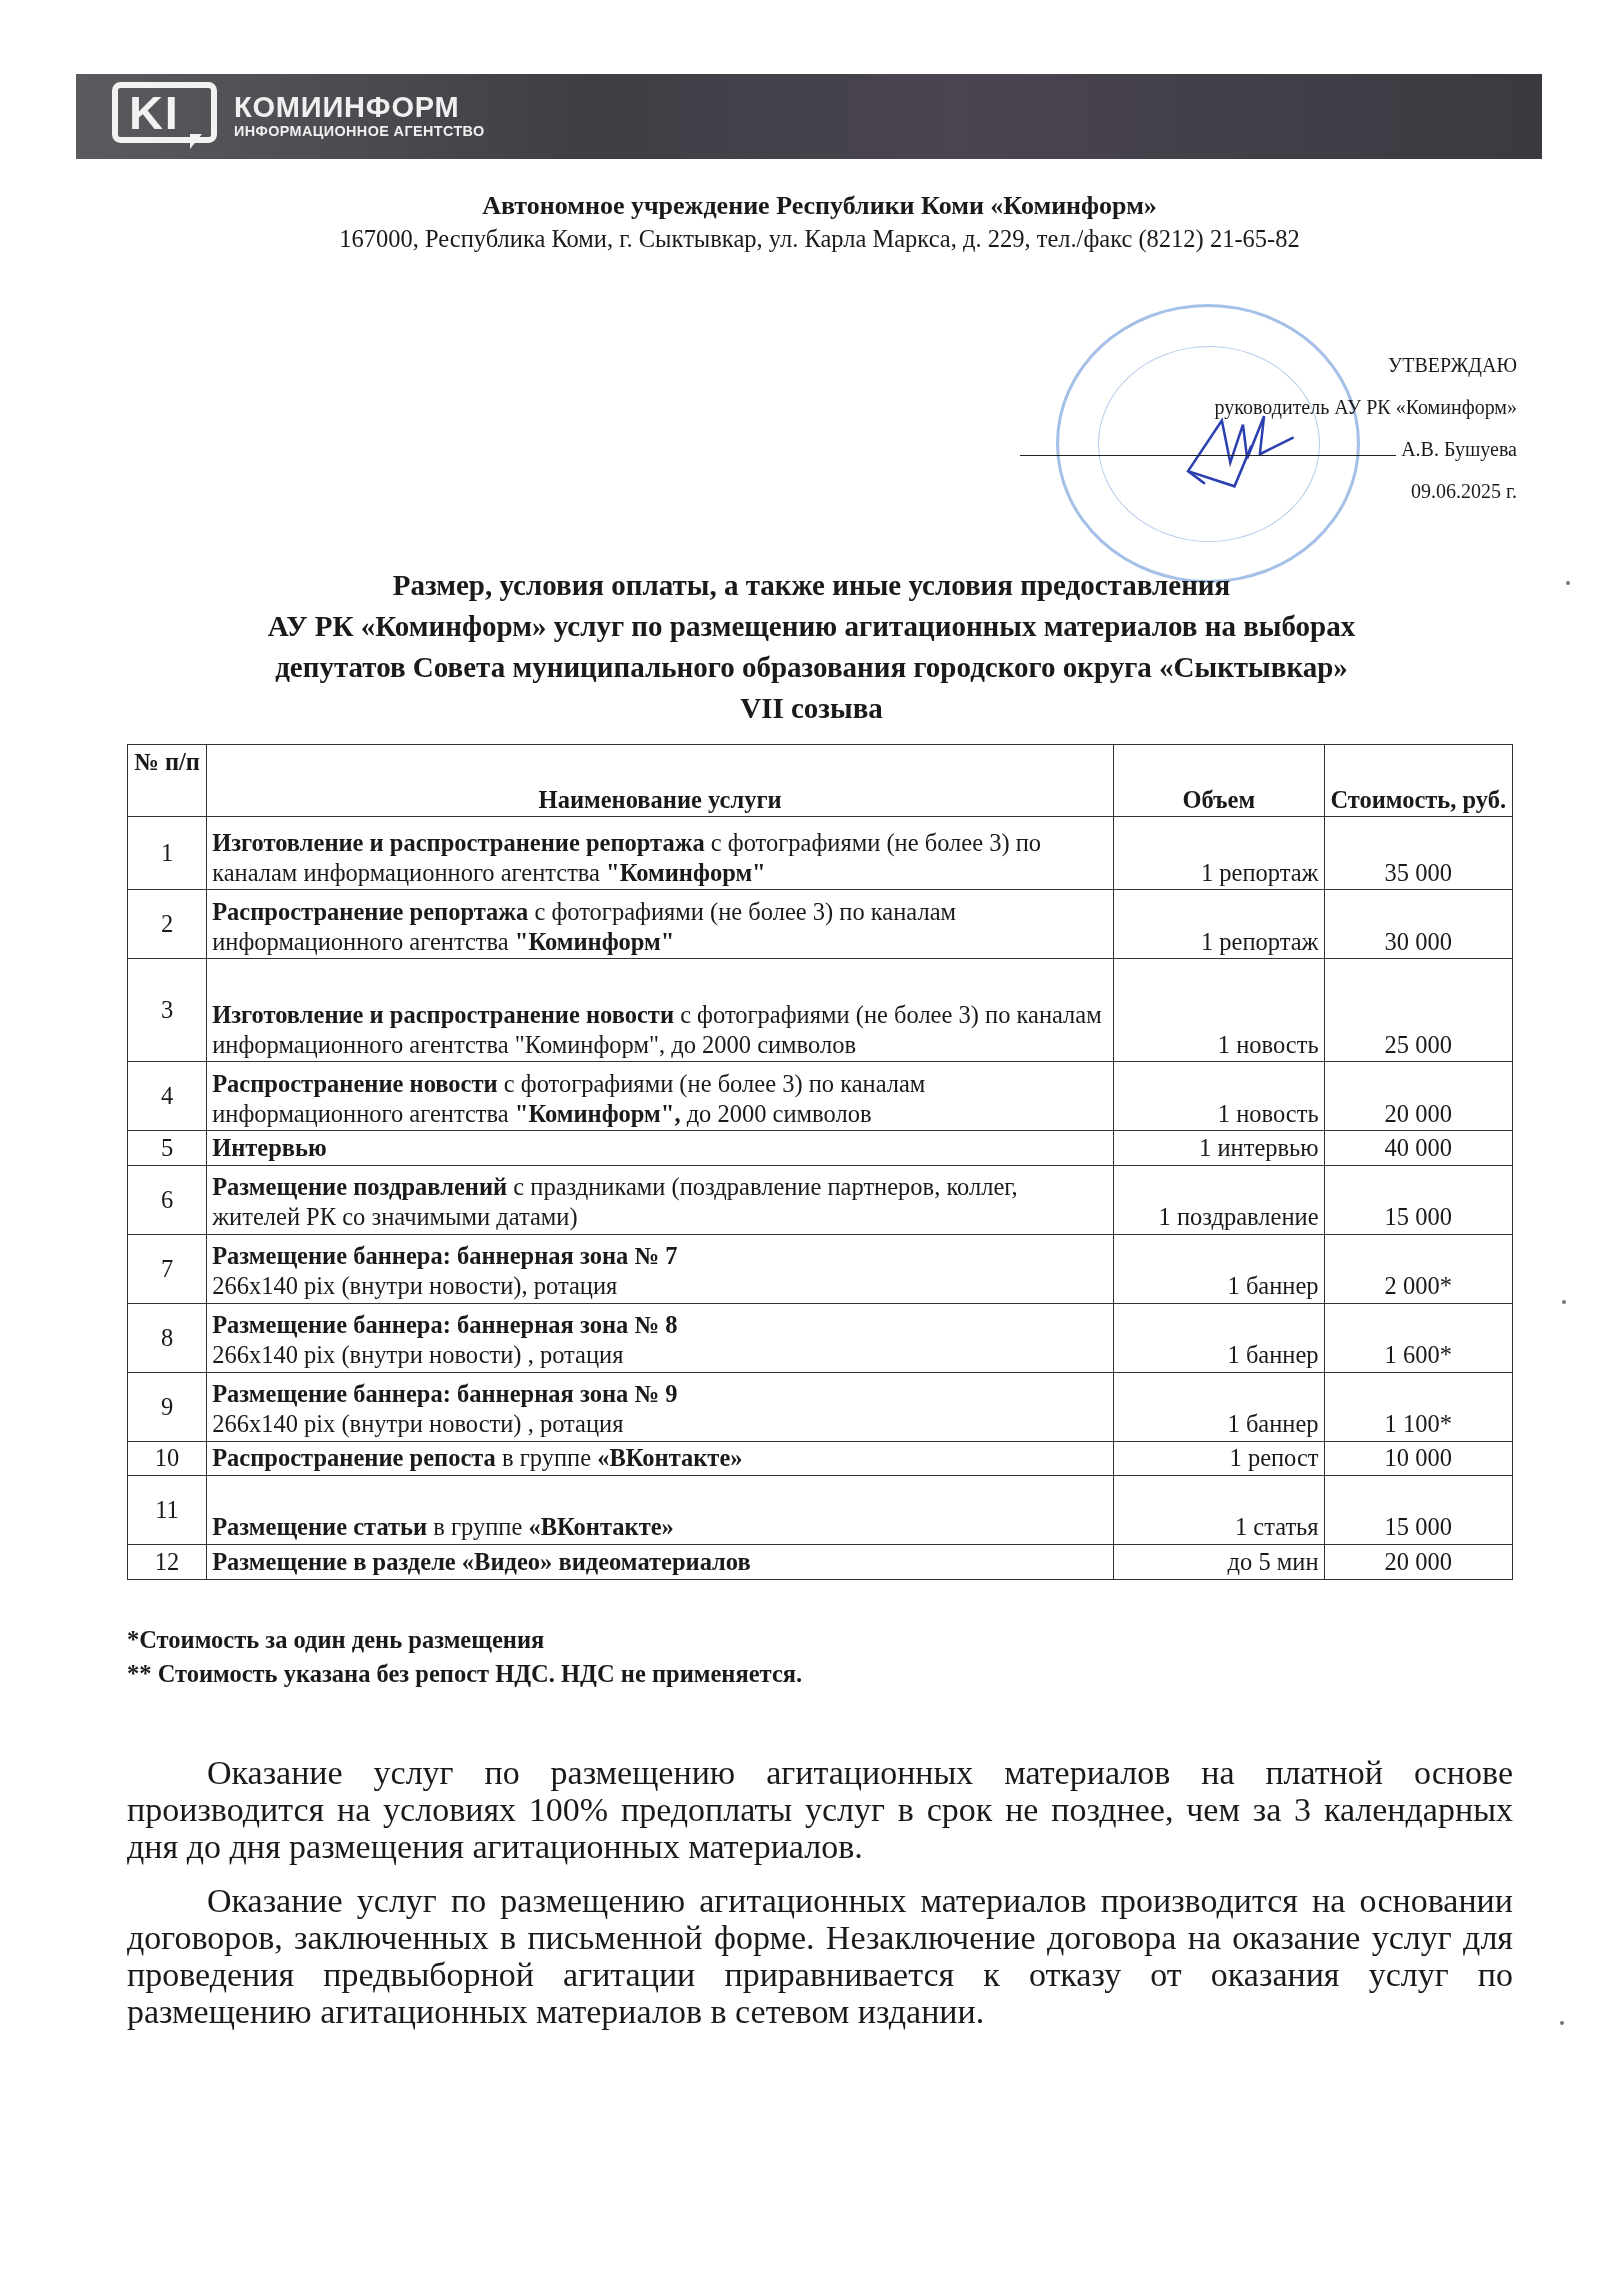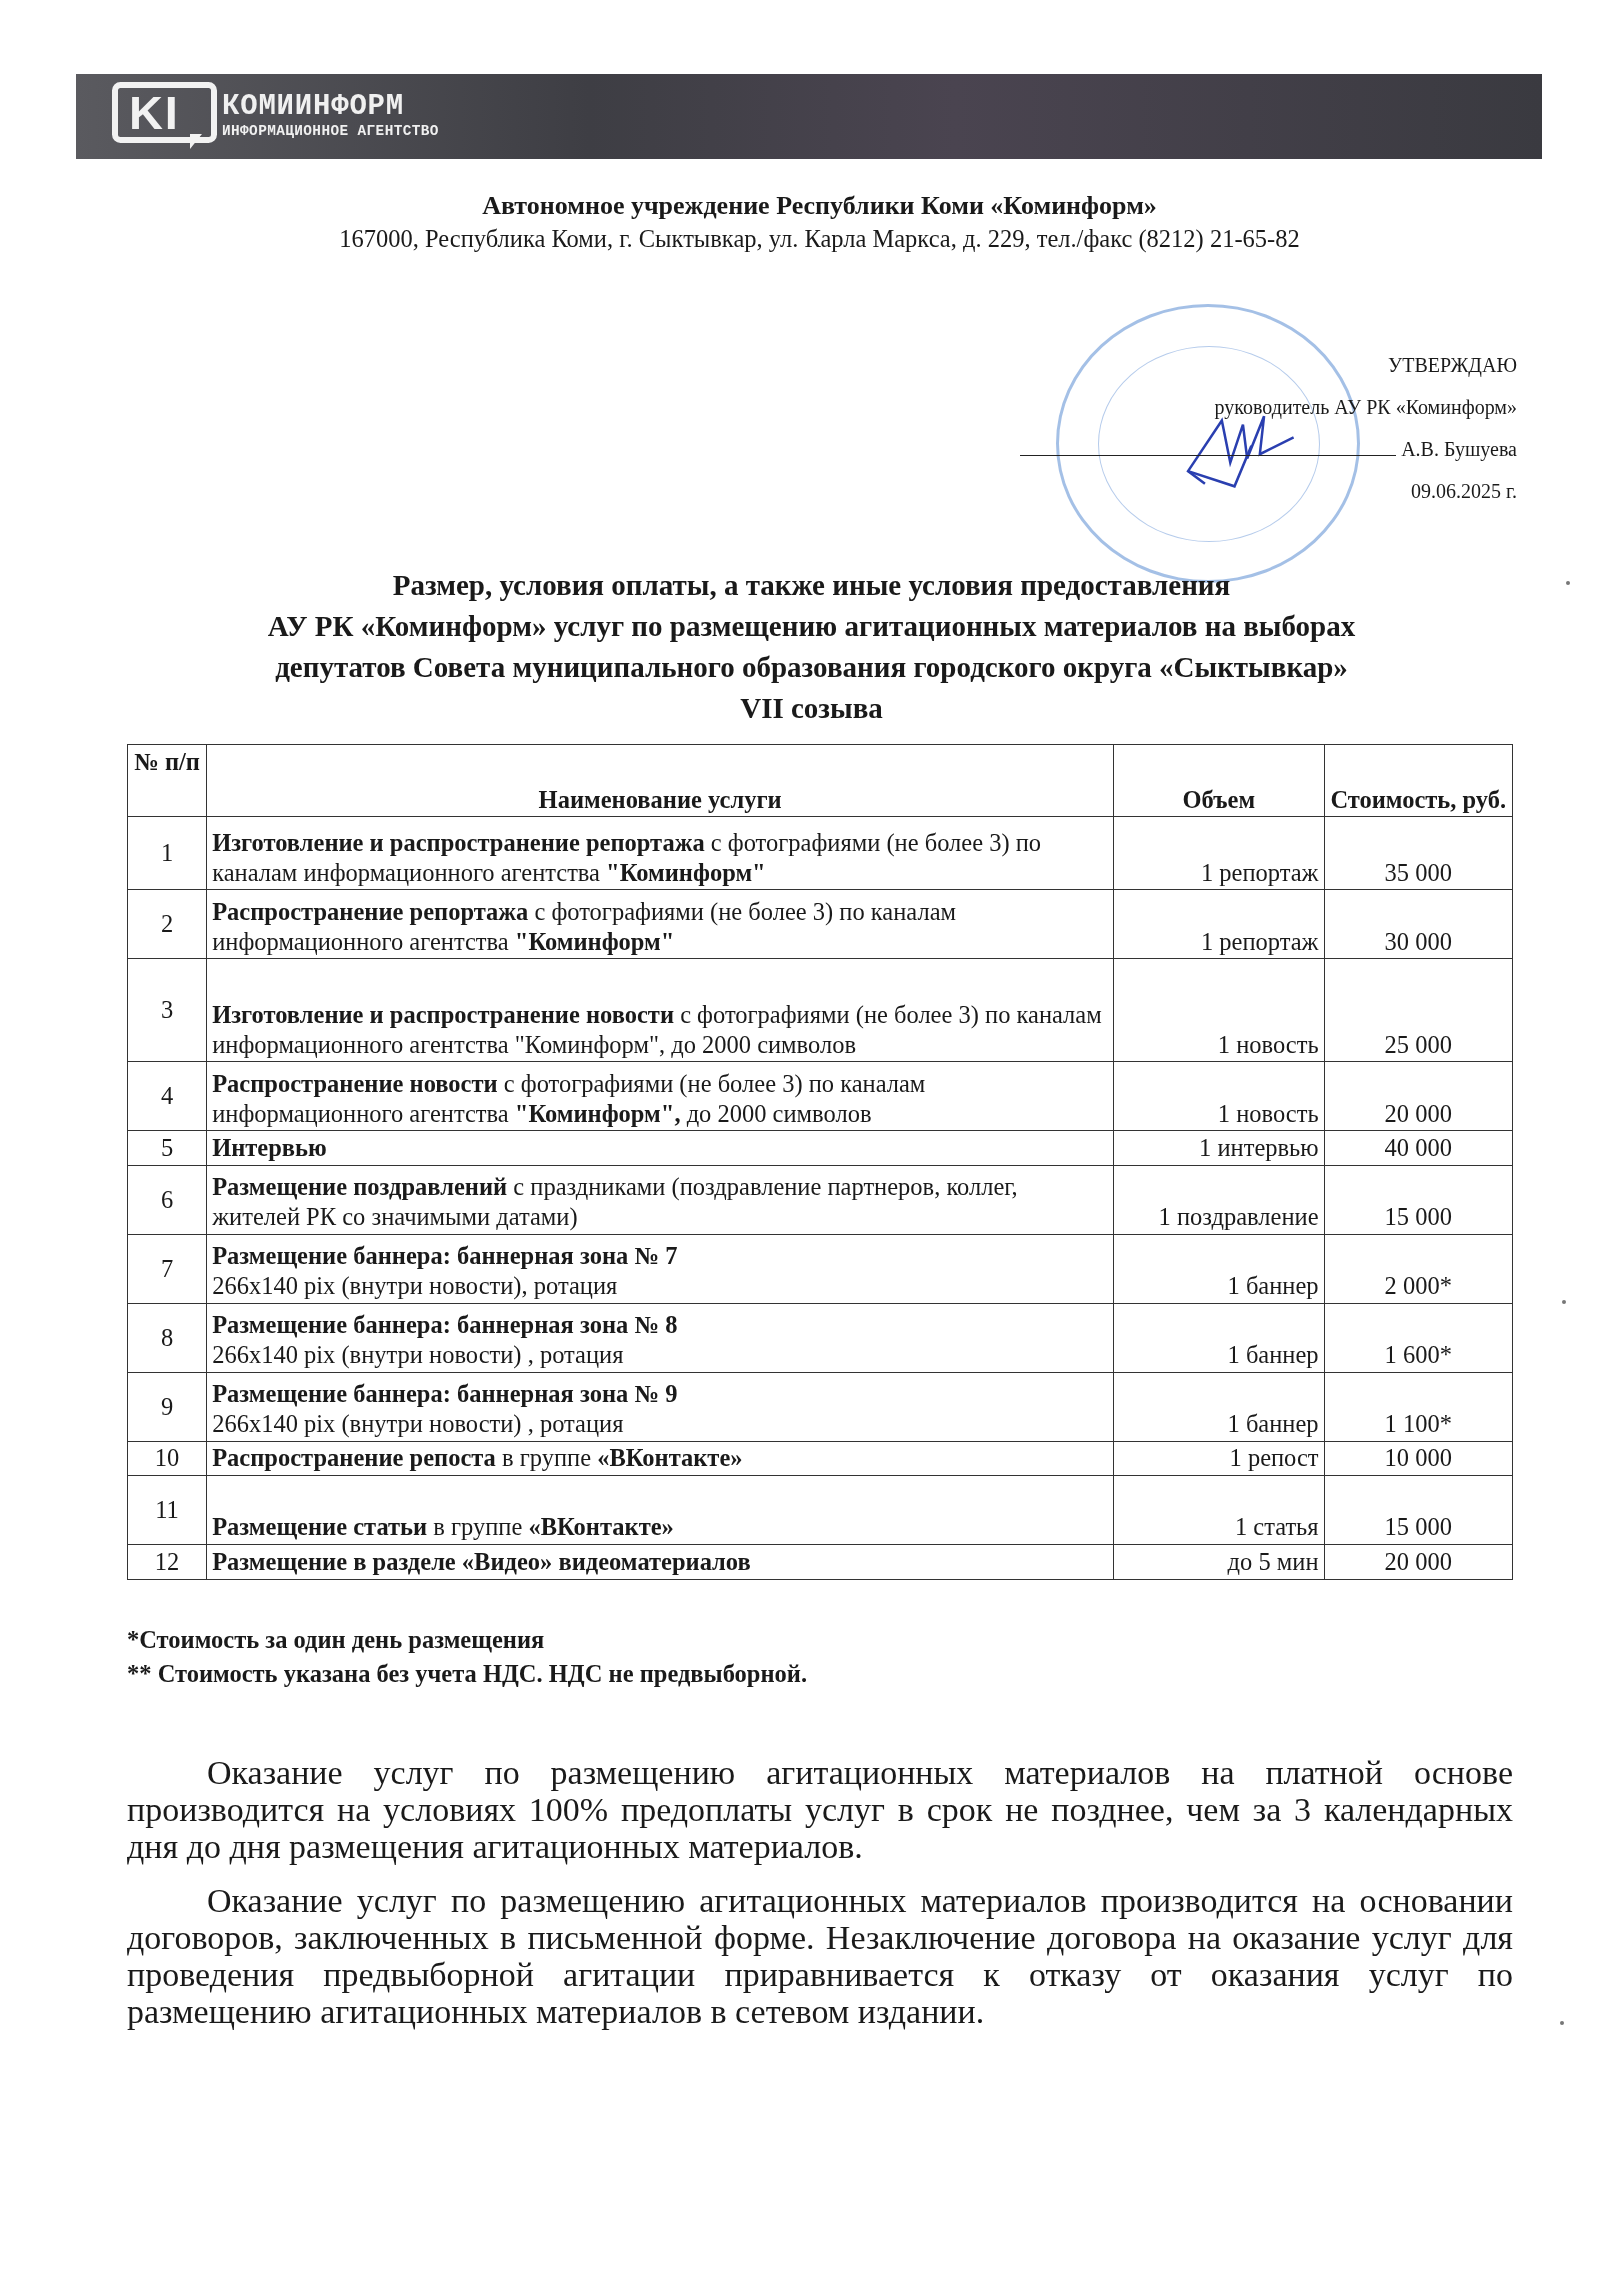--- a/index.html
+++ b/index.html
@@ -10,21 +10,21 @@
   .banner { position:absolute; left:76px; top:74px; width:1466px; height:85px;
             background:linear-gradient(90deg,#5a5a5f 0%,#3e3e44 35%,#4a4450 60%,#3a3a40 100%);
             display:flex; align-items:center; }
   .logo-mark { position:relative; margin-left:36px; width:110px; height:69px; }
   .logo-mark .box { position:absolute; left:0; top:0; width:105px; height:61px; border:6.8px solid #f2f2f2;
                     border-radius:8.5px; box-sizing:border-box; }
   .logo-mark .k { position:absolute; left:17px; top:8.5px; font-family:"Liberation Sans", sans-serif;
                   font-weight:bold; font-size:47px; line-height:44px; color:#f2f2f2; letter-spacing:1.7px; }
   .logo-mark .tail { position:absolute; left:78px; top:52px; width:0; height:0;
                      border-left:12px solid #f2f2f2; border-bottom:15px solid transparent; }
-  .brand { font-family:Liberation Mono, monospace; color:#f0f0f0; }
+  .brand { margin-left:12px; font-family:Liberation Sans, sans-serif; color:#f0f0f0; }
   .brand .name { font-size:29px; font-weight:bold; letter-spacing:0.8px; line-height:30px; }
   .brand .sub { font-size:14.4px; font-weight:bold; letter-spacing:0.4px; line-height:18.6px; }
 
   .org { position:absolute; left:0; width:1623px; text-align:center;padding-left:8px; }
   .org-name { top:191px; font-size:26px; font-weight:bold; }
   .org-addr { top:225px; font-size:24.5px; }
 
   
   .approve { position:absolute; right:106px; top:344px; text-align:right; font-size:20px; line-height:42px; }
   .sign-line { display:inline-block; width:376px; border-bottom:1.7px solid #222; margin-right:5px;
@@ -180,21 +180,21 @@
         <td class="c-num">12</td>
         <td class="c-name"><b>Размещение в разделе «Видео» видеоматериалов</b><span></span><b></b><span></span></td>
         <td class="c-vol">до 5 мин</td>
         <td class="c-cost">20 000</td>
       </tr>
     </tbody>
 </table>
 
 <div class="notes">
   <div>*Стоимость за один день размещения</div>
-  <div>** Стоимость указана без учета НДС. НДС не предвыборной.</div>
+  <div>** Стоимость указана без репост НДС. НДС не применяется.</div>
 </div>
 
 <div class="para p1">Оказание услуг по размещению агитационных материалов на платной основе производится на условиях 100% предоплаты услуг в срок не позднее, чем за 3 календарных дня до дня размещения агитационных материалов.</div>
 <div class="para p2">Оказание услуг по размещению агитационных материалов производится на основании договоров, заключенных в письменной форме. Незаключение договора на оказание услуг для проведения предвыборной агитации приравнивается к отказу от оказания услуг по размещению агитационных материалов в сетевом издании.</div>
 
 <div class="dot" style="left:1566px;top:581px"></div>
 <div class="dot" style="left:1562px;top:1300px"></div>
 <div class="dot" style="left:1560px;top:2021px"></div>
 
 

